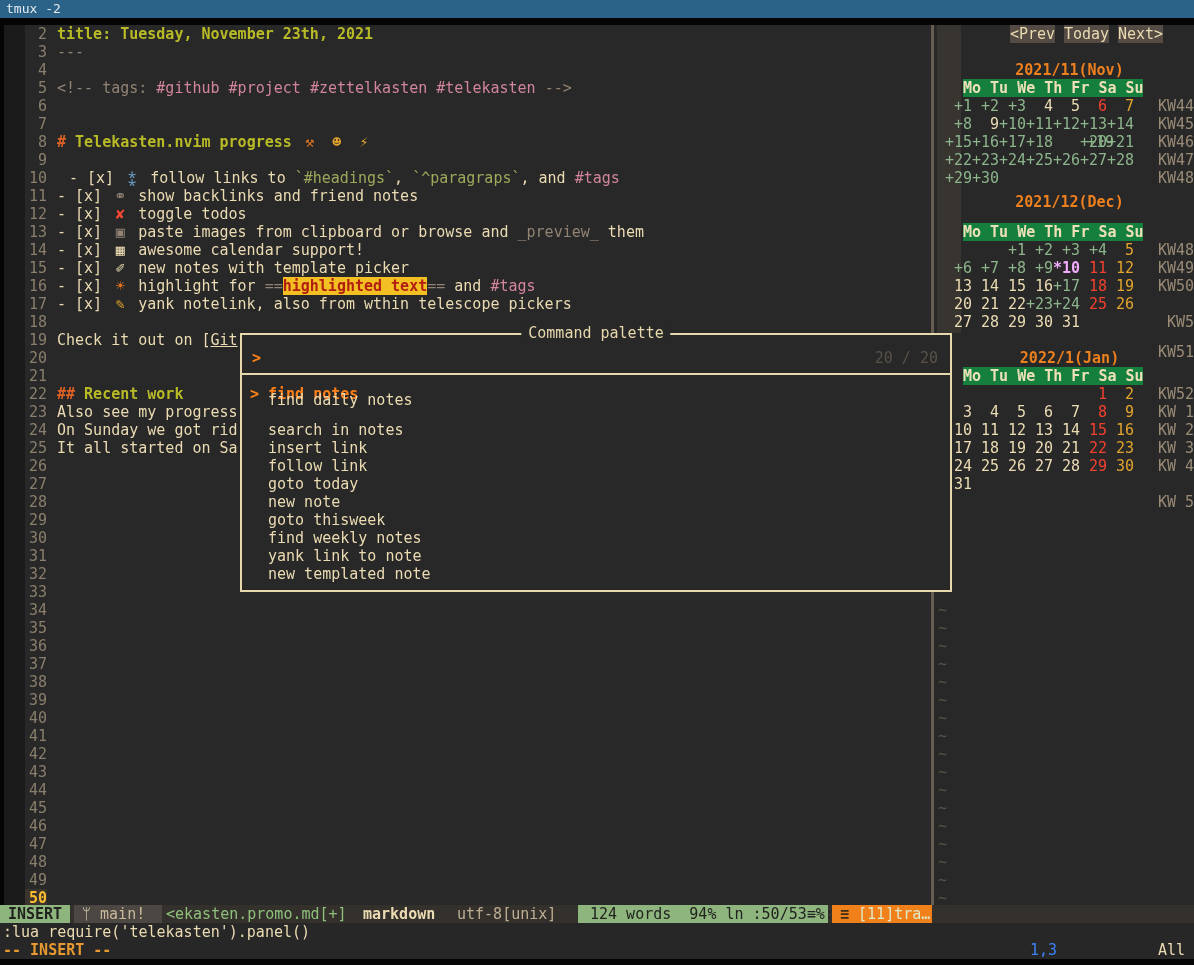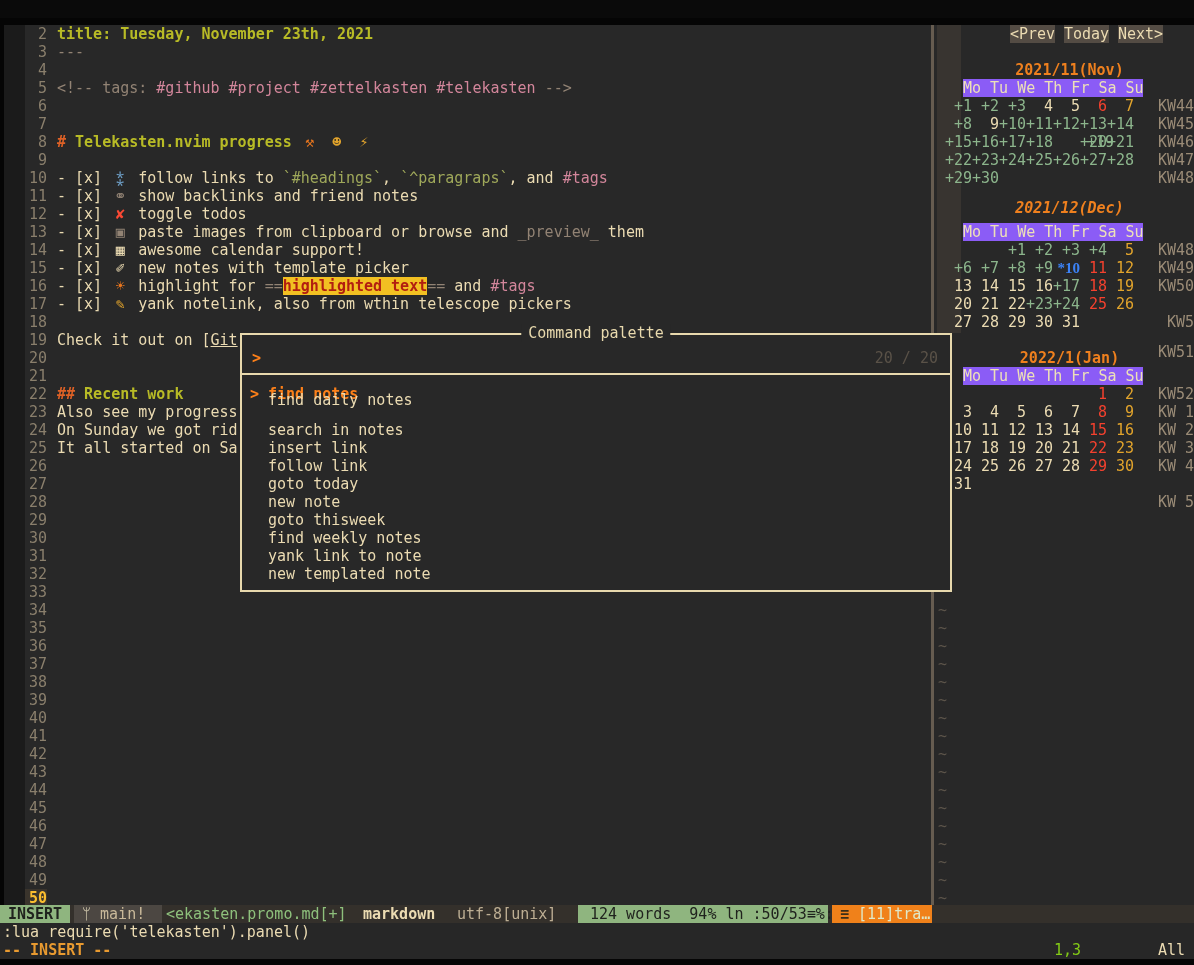--- a/index.html
+++ b/index.html
@@ -30,24 +30,24 @@
   #topgap{left:0;top:18px;width:1194px;height:7px;background:#050505;}
   #botgap{left:0;top:959px;width:1194px;height:6px;background:#050505;}
   #vsep{left:931px;top:25px;width:3px;height:880px;background:#665c50;}
   #vstrip{left:937px;top:25px;width:24px;height:308px;background:#383430;}
   .lnum{left:25px;width:22px;text-align:right;color:#8a7f6c;}
   .lnum.cur{color:#fabd2f;background:#3a342c;font-weight:bold;}
   .ltext{left:57px;}
   .tilde{color:#5c544a;}
   
   .cal-title{color:#ef801e;font-weight:bold;text-align:center;}
-  .cal-hdr{background:#8b5cf6;color:#ede0b8;text-align:left;}
+  .cal-hdr{background:#15803d;color:#ede0b8;text-align:left;font-weight:bold;}
   .cal-cell{text-align:right;}
   .cn{color:#8cb58c;} .cf{color:#ebdbb2;} .csa{color:#f4412e;} .csu{color:#e2a42c;}
-  .ctd{color:#3b82f6;font-weight:bold;font-family:Liberation Serif, serif;} .ckw{color:#9a8b76;text-align:right;}
+  .ctd{color:#f0abfc;font-weight:bold;} .ckw{color:#9a8b76;text-align:right;}
   .cal-btn{background:#544c44;color:#ebdbb2;text-align:center;}
   
   #palette{left:240px;top:333px;width:712px;height:259px;background:#282828;
            border:2px solid #e8d9ad;box-sizing:border-box;z-index:5;}
   #palette-title{position:absolute;left:50%;top:-11px;transform:translateX(-50%);
                  background:#282828;padding:0 7px;color:#e8d9ad;}
   #palette-prompt{position:absolute;left:10px;top:14px;color:#fd8019;font-weight:bold;}
   #palette-counter{position:absolute;right:12px;top:14px;color:#5a5248;}
   #palette-sep{position:absolute;left:0;top:38px;width:100%;height:2px;background:#e8d9ad;}
   .pal-item{position:absolute;left:0;width:100%;height:18px;white-space:pre;}
@@ -65,27 +65,30 @@
   #sl-enc{left:457px;color:#bdae93;}
   #sl-stats{left:578px;width:250px;background:#8fb57f;color:#20231e;padding-left:12px;box-sizing:border-box;}
   #sl-tabs{left:832px;width:100px;background:#f0811a;padding-left:8px;box-sizing:border-box;}
   #sl-tabs .ti{color:#3a2e18;font-weight:bold;}
   #sl-tabs .tt{color:#dfe8c8;}
   #sl-cal{left:932px;width:262px;background:#2b2927;color:#8a8070;padding-left:15px;box-sizing:border-box;}
   
   #cmdline{left:0;top:923px;width:1194px;height:18px;background:#272727;color:#ebdbb2;padding-left:3px;white-space:pre;}
   #modeline{left:0;top:941px;width:1194px;height:18px;background:#272727;}
   #ml-mode{position:absolute;left:3px;color:#e89a30;font-weight:bold;white-space:pre;}
-  #ml-ruler{position:absolute;left:1054px;color:#84cc16;}
+  #ml-ruler{position:absolute;left:1030px;color:#3b82f6;}
   #ml-scroll{position:absolute;left:1158px;color:#ebdbb2;}
 </style>
 </head>
 <body>
 
 <div id="root">
+  <div class="abs" id="titlebar">
+    <span>tmux  -2</span>
+  </div>
   <div class="abs" id="topgap"></div>
   <div class="abs" id="editor-bg"></div>
   <div class="abs" id="left-edge"></div>
   <div class="abs" id="signcol"></div>
   <div class="abs" id="vsep"></div>
   <div class="abs" id="vstrip"></div>
 
   <div id="editor">
       <div class="row lnum" style="top: 25px;">2</div>
       <div class="row ltext" style="top: 25px;"><span class="green">title: Tuesday, November 23th, 2021</span></div>
@@ -93,21 +96,21 @@
       <div class="row ltext" style="top: 43px;"><span class="grey">---</span></div>
       <div class="row lnum" style="top: 61px;">4</div>
       <div class="row lnum" style="top: 79px;">5</div>
       <div class="row ltext" style="top: 79px;"><span class="grey">&lt;!-- tags: </span><span class="pink">#github</span><span class="grey"> </span><span class="pink">#project</span><span class="grey"> </span><span class="pink">#zettelkasten</span><span class="grey"> </span><span class="pink">#telekasten</span><span class="grey"> --&gt;</span></div>
       <div class="row lnum" style="top: 97px;">6</div>
       <div class="row lnum" style="top: 115px;">7</div>
       <div class="row lnum" style="top: 133px;">8</div>
       <div class="row ltext" style="top: 133px;"><span class="orangeh"># </span><span class="green">Telekasten.nvim progress </span><span class="icon orange">⚒</span><span class="fg"> </span><span class="icon gold">☻</span><span class="fg"> </span><span class="icon gold">⚡</span></div>
       <div class="row lnum" style="top: 151px;">9</div>
       <div class="row lnum" style="top: 169px;">10</div>
-      <div class="row ltext" style="top: 169px;"><span class="fg">- [x] </span><span class="icon blue">⁑</span><span class="fg"> follow links to </span><span class="code">`#headings`</span><span class="fg">, </span><span class="code">`^paragraps`</span><span class="fg">, and </span><span class="pink">#tags</span></div>
+      <div class="row ltext" style="top: 169px; margin-left: 12px;"><span class="fg">- [x] </span><span class="icon blue">⁑</span><span class="fg"> follow links to </span><span class="code">`#headings`</span><span class="fg">, </span><span class="code">`^paragraps`</span><span class="fg">, and </span><span class="pink">#tags</span></div>
       <div class="row lnum" style="top: 187px;">11</div>
       <div class="row ltext" style="top: 187px;"><span class="fg">- [x] </span><span class="icon grey">⚭</span><span class="fg"> show backlinks and friend notes</span></div>
       <div class="row lnum" style="top: 205px;">12</div>
       <div class="row ltext" style="top: 205px;"><span class="fg">- [x] </span><span class="icon red">✘</span><span class="fg"> toggle todos</span></div>
       <div class="row lnum" style="top: 223px;">13</div>
       <div class="row ltext" style="top: 223px;"><span class="fg">- [x] </span><span class="icon grey">▣</span><span class="fg"> paste images from clipboard or browse and </span><span class="grey">_preview_</span><span class="fg"> them</span></div>
       <div class="row lnum" style="top: 241px;">14</div>
       <div class="row ltext" style="top: 241px;"><span class="fg">- [x] </span><span class="icon fg">▦</span><span class="fg"> awesome calendar support!</span></div>
       <div class="row lnum" style="top: 259px;">15</div>
       <div class="row ltext" style="top: 259px;"><span class="fg">- [x] </span><span class="icon fg">✐</span><span class="fg"> new notes with template picker</span></div>
@@ -210,21 +213,21 @@
       <div class="row cal-cell cn" style="top: 151px; left: 1107px; width: 27px;">+28</div>
       <div class="row ckw" style="top: 151px; left: 1140px; width: 54px;">KW47</div>
       <div class="row cal-cell cn" style="top: 169px; left: 945px; width: 27px;">+29</div>
       <div class="row cal-cell cn" style="top: 169px; left: 972px; width: 27px;">+30</div>
       <div class="row cal-cell cf" style="top: 169px; left: 999px; width: 27px;"></div>
       <div class="row cal-cell cf" style="top: 169px; left: 1026px; width: 27px;"></div>
       <div class="row cal-cell cf" style="top: 169px; left: 1053px; width: 27px;"></div>
       <div class="row cal-cell cf" style="top: 169px; left: 1080px; width: 27px;"></div>
       <div class="row cal-cell cf" style="top: 169px; left: 1107px; width: 27px;"></div>
       <div class="row ckw" style="top: 169px; left: 1140px; width: 54px;">KW48</div>
-      <div class="row cal-title" style="top: 199px; left: 945px; width: 249px; font-style: italic;">2021/12(Dec)</div>
+      <div class="row cal-title" style="top: 193px; left: 945px; width: 249px;">2021/12(Dec)</div>
       <div class="row cal-hdr" style="top: 223px; left: 963px; width: 180px;">Mo Tu We Th Fr Sa Su</div>
       <div class="row cal-cell cf" style="top: 241px; left: 945px; width: 27px;"></div>
       <div class="row cal-cell cf" style="top: 241px; left: 972px; width: 27px;"></div>
       <div class="row cal-cell cn" style="top: 241px; left: 999px; width: 27px;">+1</div>
       <div class="row cal-cell cn" style="top: 241px; left: 1026px; width: 27px;">+2</div>
       <div class="row cal-cell cn" style="top: 241px; left: 1053px; width: 27px;">+3</div>
       <div class="row cal-cell cn" style="top: 241px; left: 1080px; width: 27px;">+4</div>
       <div class="row cal-cell csu" style="top: 241px; left: 1107px; width: 27px;">5</div>
       <div class="row ckw" style="top: 241px; left: 1140px; width: 54px;">KW48</div>
       <div class="row cal-cell cn" style="top: 259px; left: 945px; width: 27px;">+6</div>

